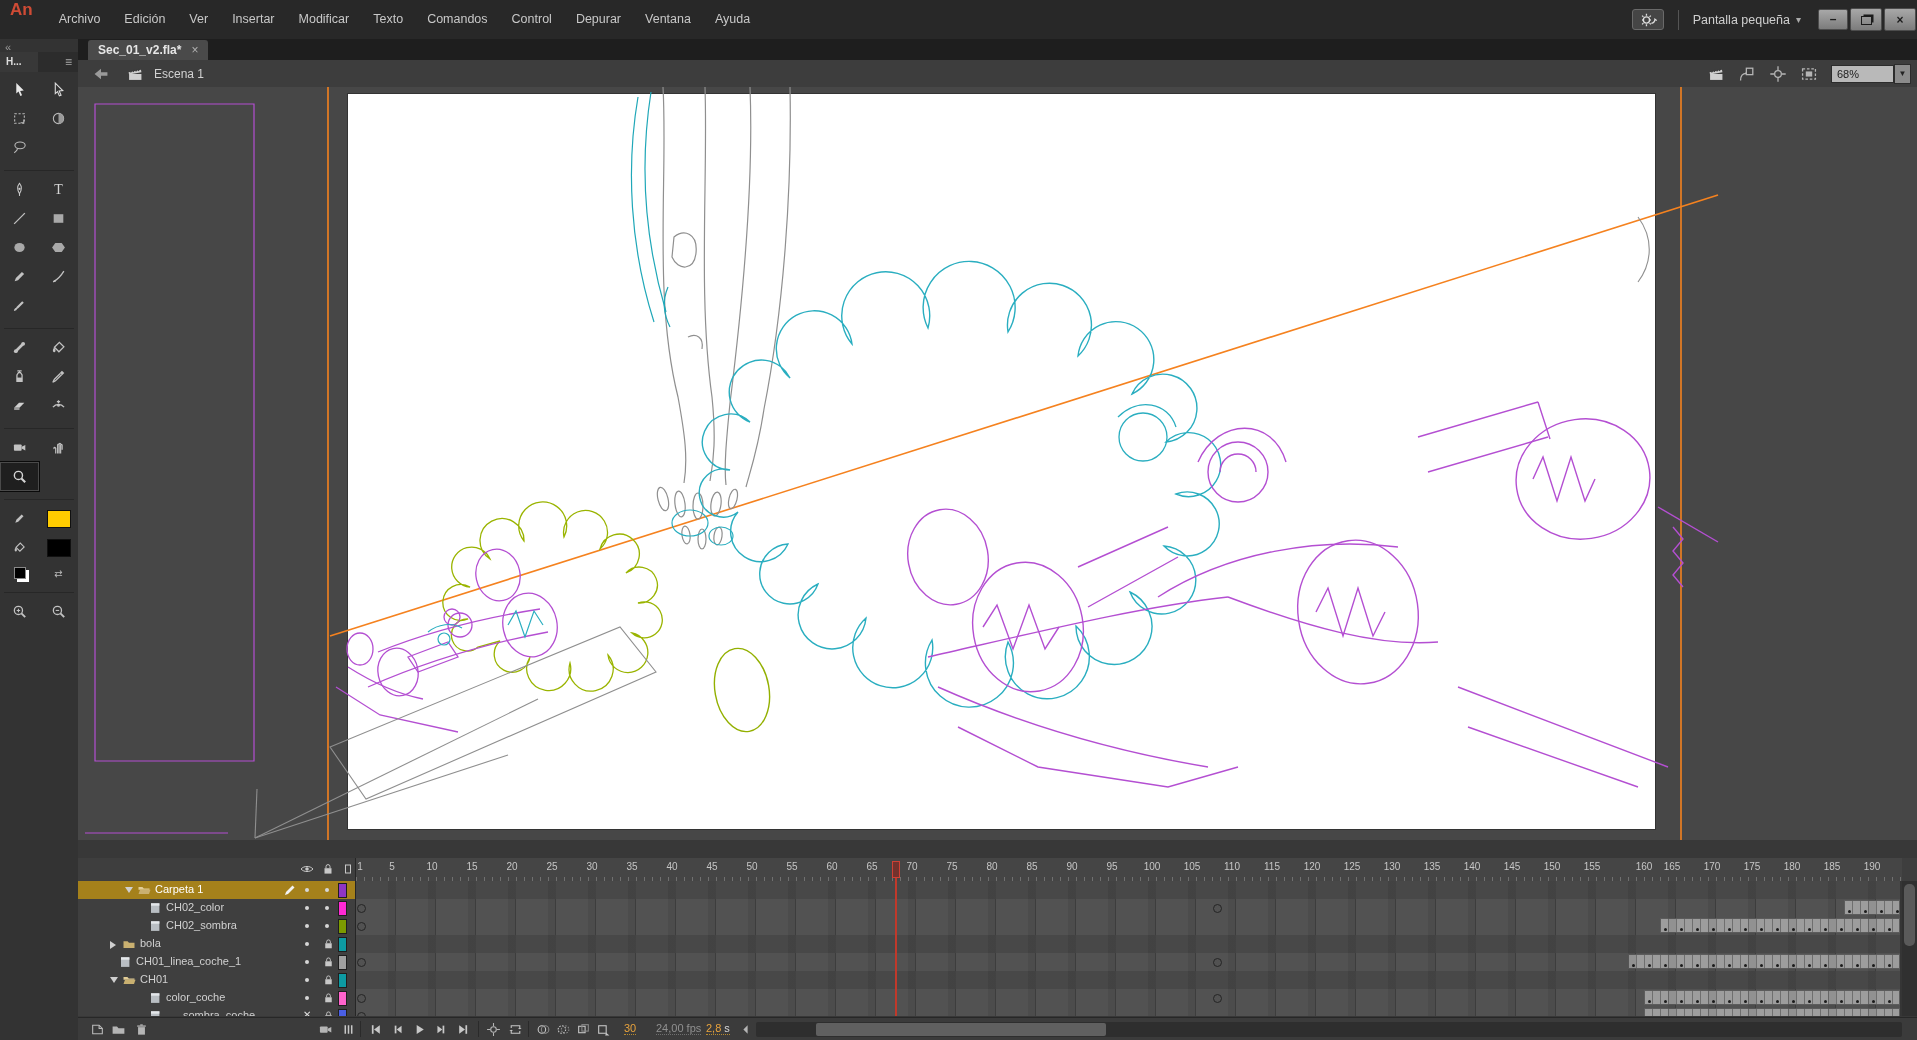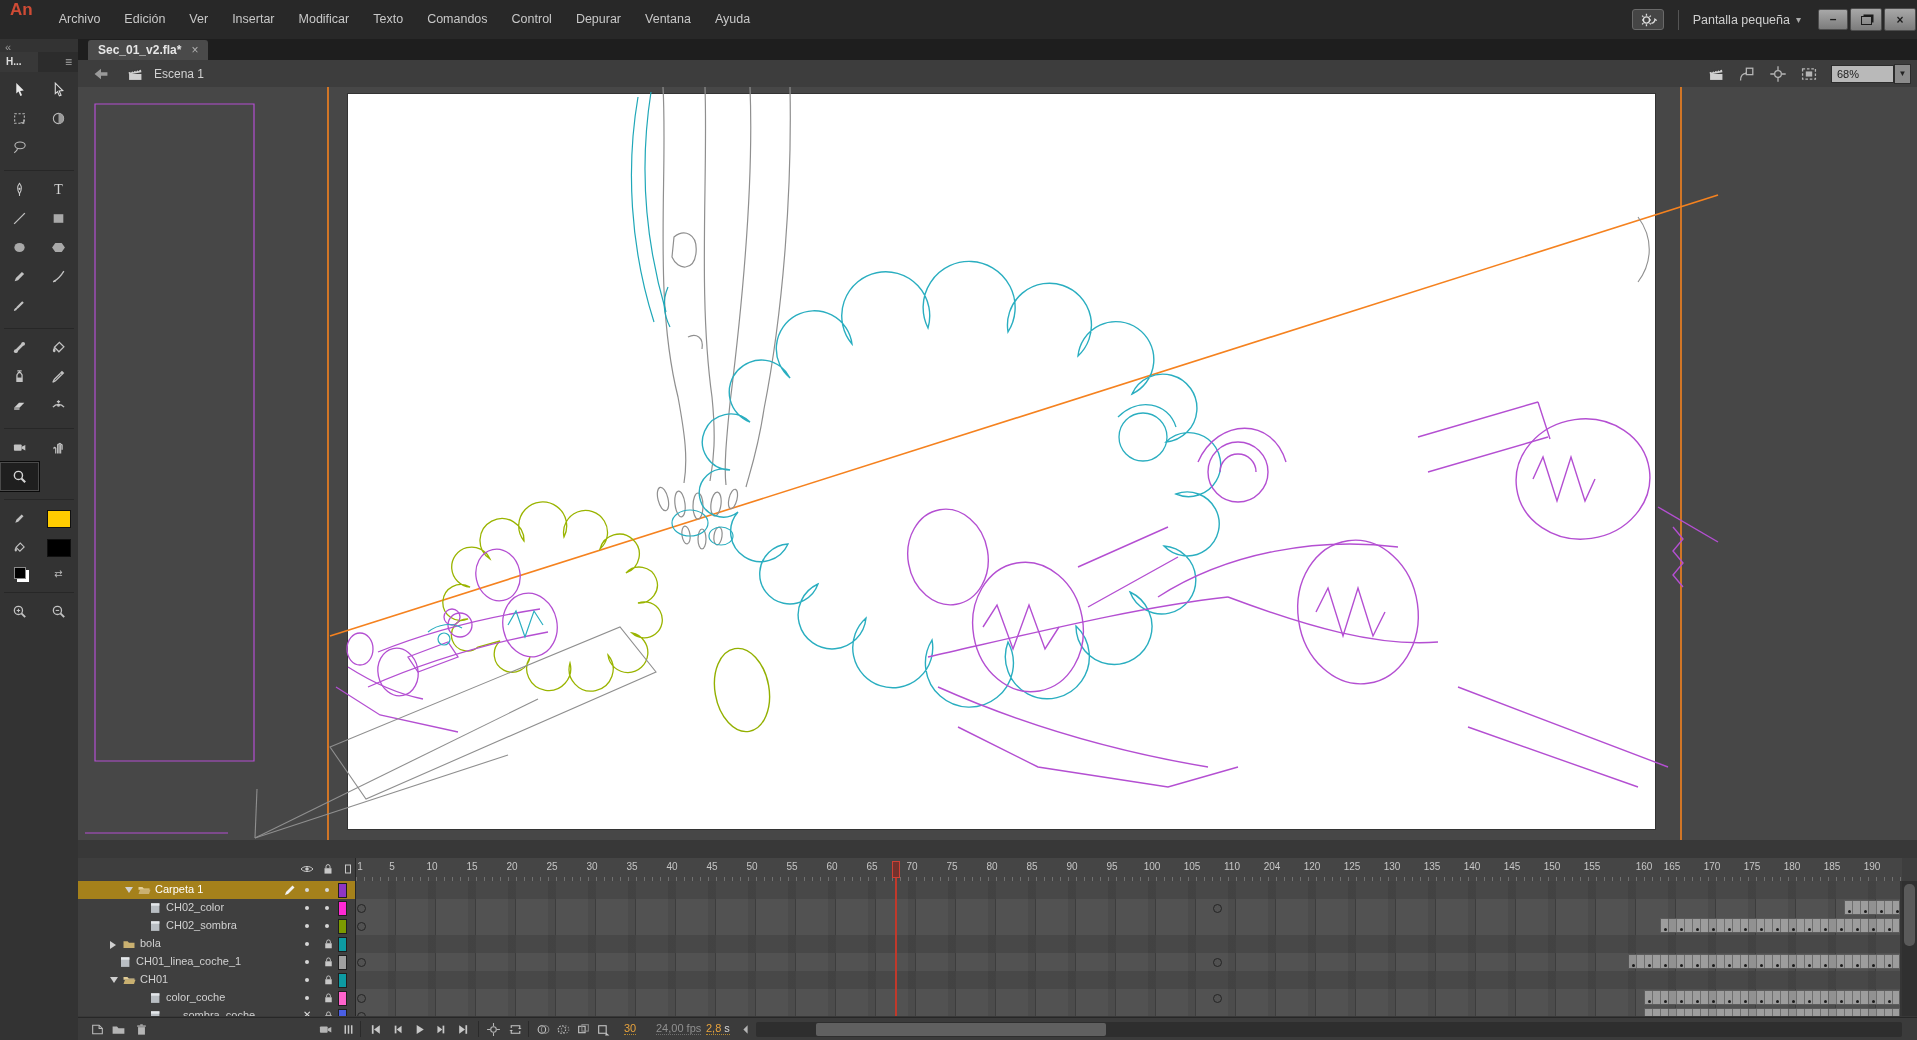--- a/index.html
+++ b/index.html
@@ -588,21 +588,21 @@
       <span class="ruler-label" style="left: 516px;">65</span>
       <span class="ruler-label" style="left: 556px;">70</span>
       <span class="ruler-label" style="left: 596px;">75</span>
       <span class="ruler-label" style="left: 636px; text-align: center;">80</span>
       <span class="ruler-label" style="left: 676px;">85</span>
       <span class="ruler-label" style="left: 716px;">90</span>
       <span class="ruler-label" style="left: 756px;">95</span>
       <span class="ruler-label" style="left: 796px;">100</span>
       <span class="ruler-label" style="left: 836px;">105</span>
       <span class="ruler-label" style="left: 876px;">110</span>
-      <span class="ruler-label" style="left: 916px;">204</span>
+      <span class="ruler-label" style="left: 916px;">115</span>
       <span class="ruler-label" style="left: 956px;">120</span>
       <span class="ruler-label" style="left: 996px;">125</span>
       <span class="ruler-label" style="left: 1036px;">130</span>
       <span class="ruler-label" style="left: 1076px;">135</span>
       <span class="ruler-label" style="left: 1116px;">140</span>
       <span class="ruler-label" style="left: 1156px;">145</span>
       <span class="ruler-label" style="left: 1196px;">150</span>
       <span class="ruler-label" style="left: 1236px;">155</span>
       <span class="ruler-label" style="left: 1276px; margin-left: 12px;">160</span>
       <span class="ruler-label" style="left: 1316px;">165</span>

